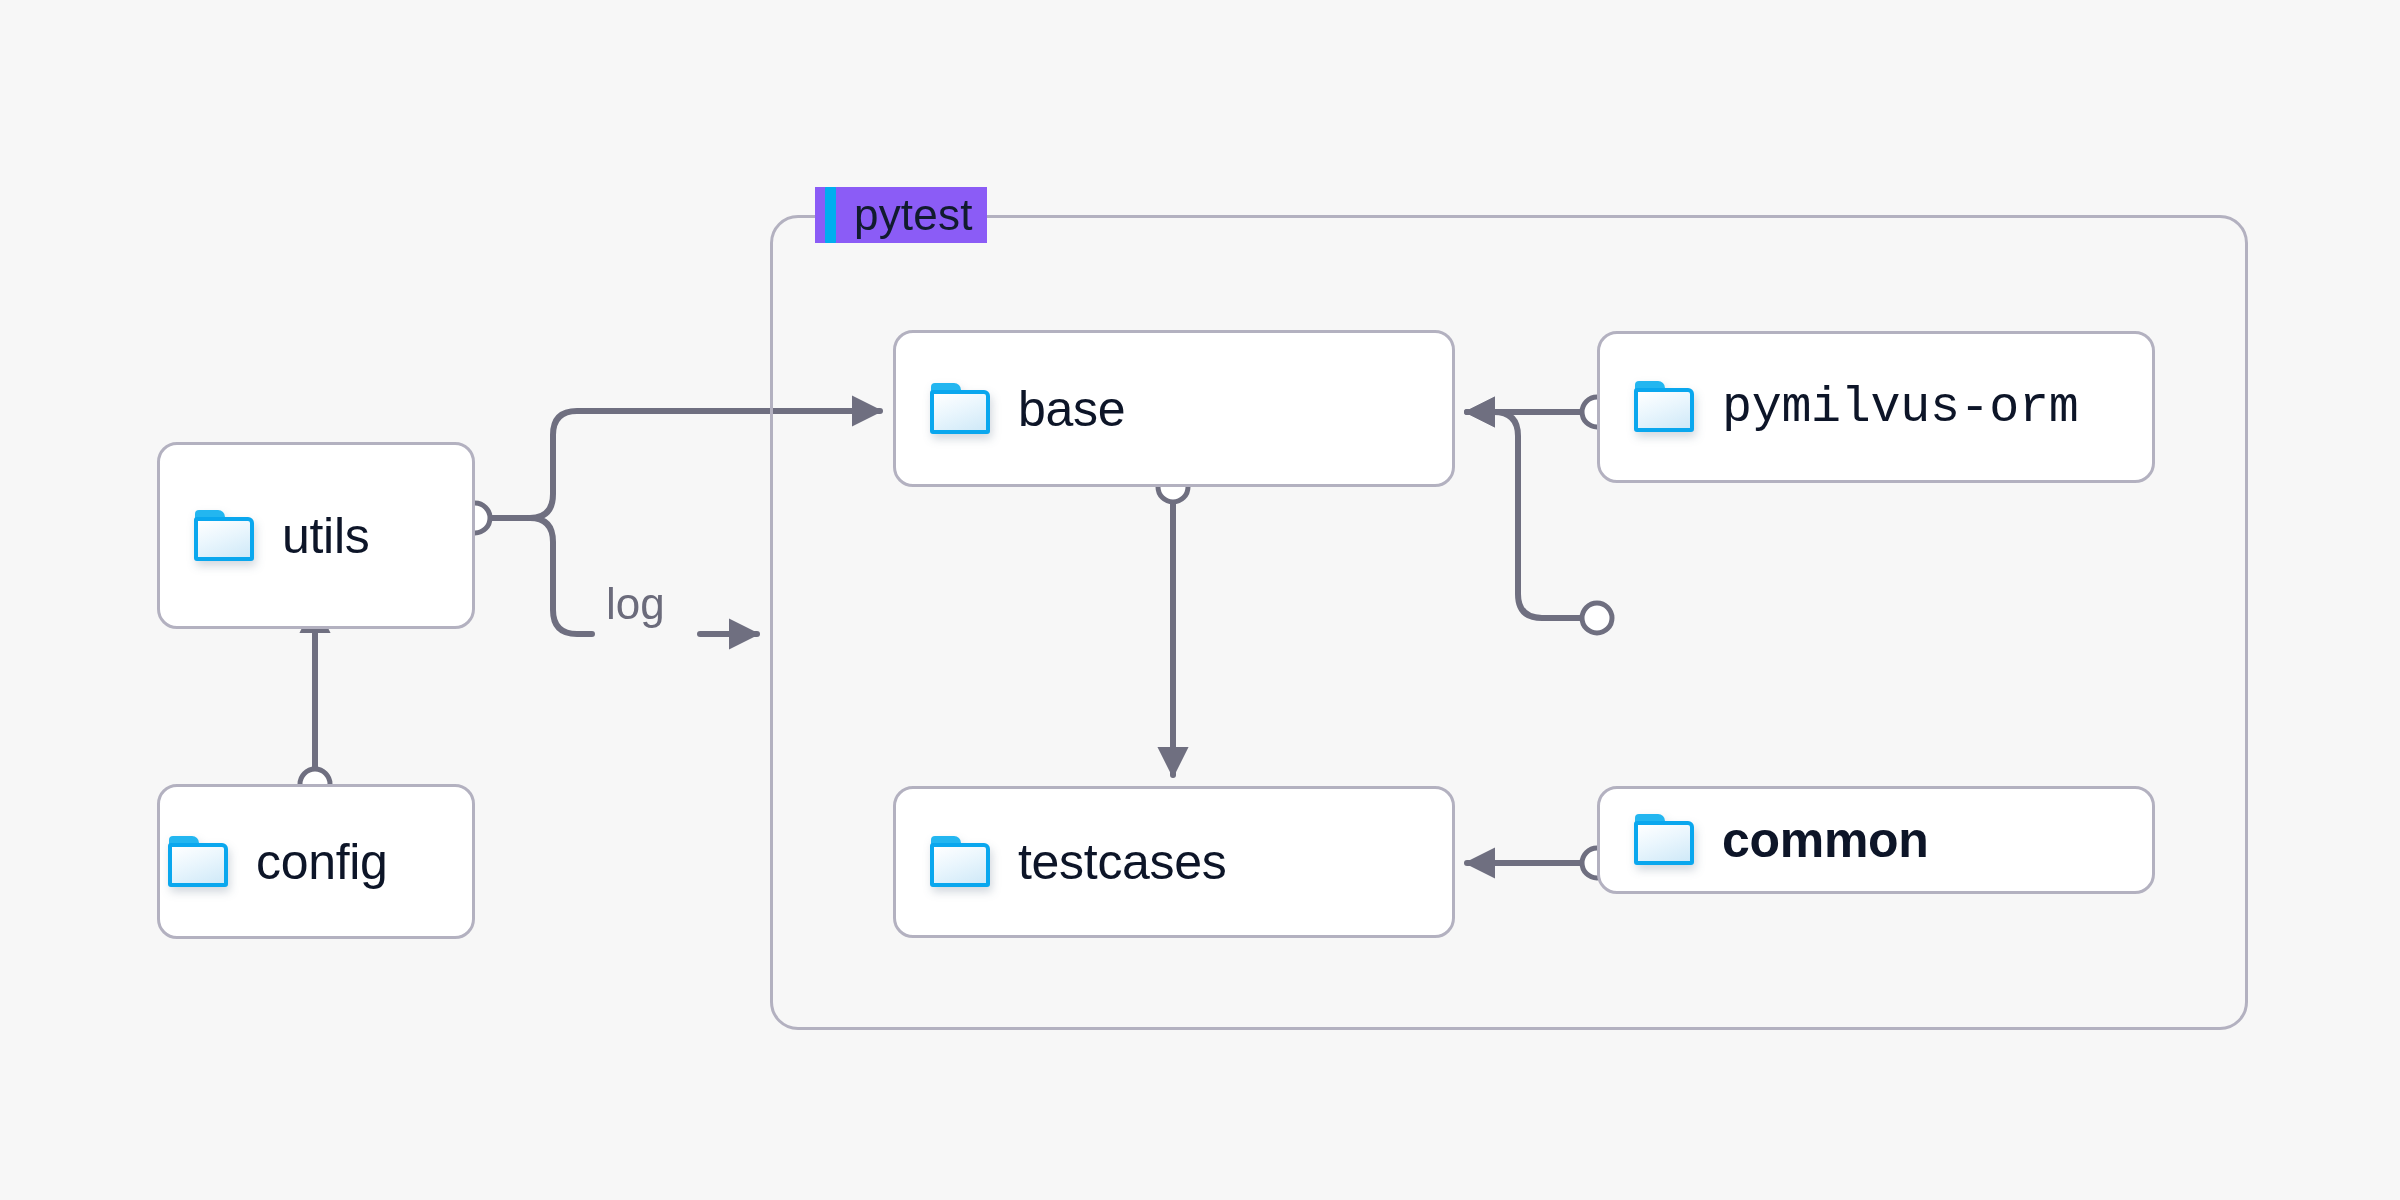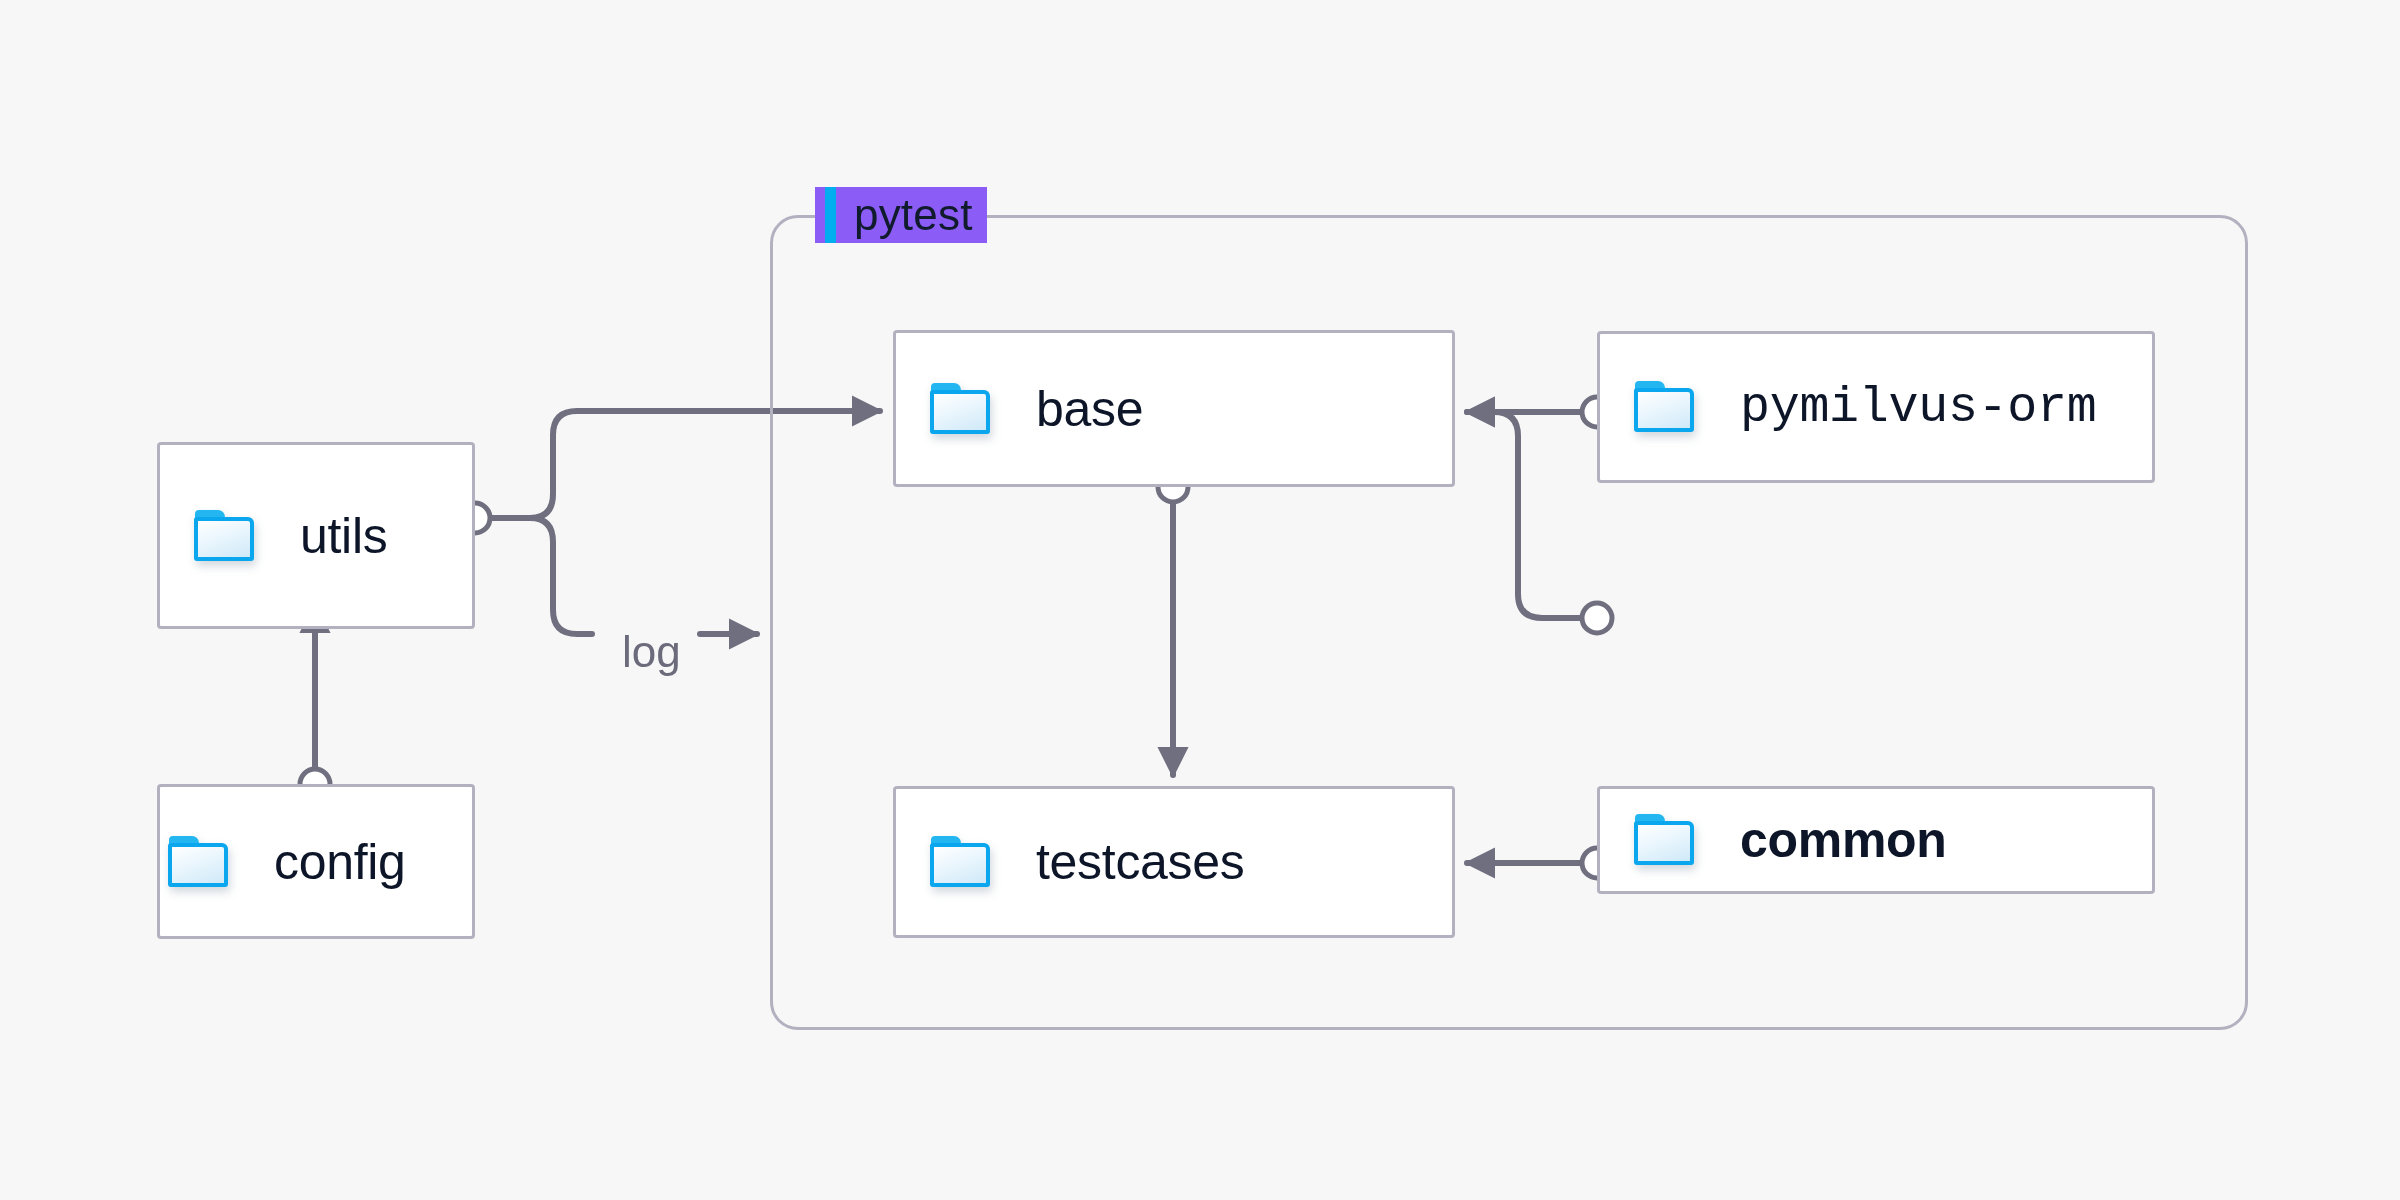--- a/index.html
+++ b/index.html
@@ -51,25 +51,25 @@
     color: #111b2e;
     letter-spacing: 0.2px;
     white-space: nowrap;
   }
   
   .node {
     position: absolute;
     box-sizing: border-box;
     background: #ffffff;
     border: 3px solid #b3b1c0;
-    border-radius: 4px;
+    border-radius: 20px;
     display: flex;
     align-items: center;
     padding-left: 34px;
-    gap: 44px;
+    gap: 26px;
   }
   .node-label {
     font-size: 50px;
     color: #0d1528;
     white-space: nowrap;
     letter-spacing: -0.3px;
   }
   
   .folder-icon {
     flex: none;
@@ -150,21 +150,21 @@
       <circle cx="1597" cy="863" r="15"></circle>
     </g>
   </svg>
 
   <div class="group-box" style="left:770px; top:215px; width:1478px; height:815px;"></div>
   <div class="group-label-wrap" style="left:815px; top:187px;">
     <span class="group-bar"></span>
     <span class="group-label">pytest</span>
   </div>
 
-  <div class="edge-label" style="left:598px; top:630px;margin-left:16px;">log</div>
+  <div class="edge-label" style="left:598px; top:582px;">log</div>
 
   <div class="node" style="left:157px; top:442px; width:318px; height:187px;">
     <span class="folder-icon">
       <span class="tab"></span>
         <span class="body"></span>
     </span>
     <span class="node-label">utils</span>
   </div>
 
   <div class="node" style="left:157px; top:784px; width:318px; height:155px;padding-left:8px;">

